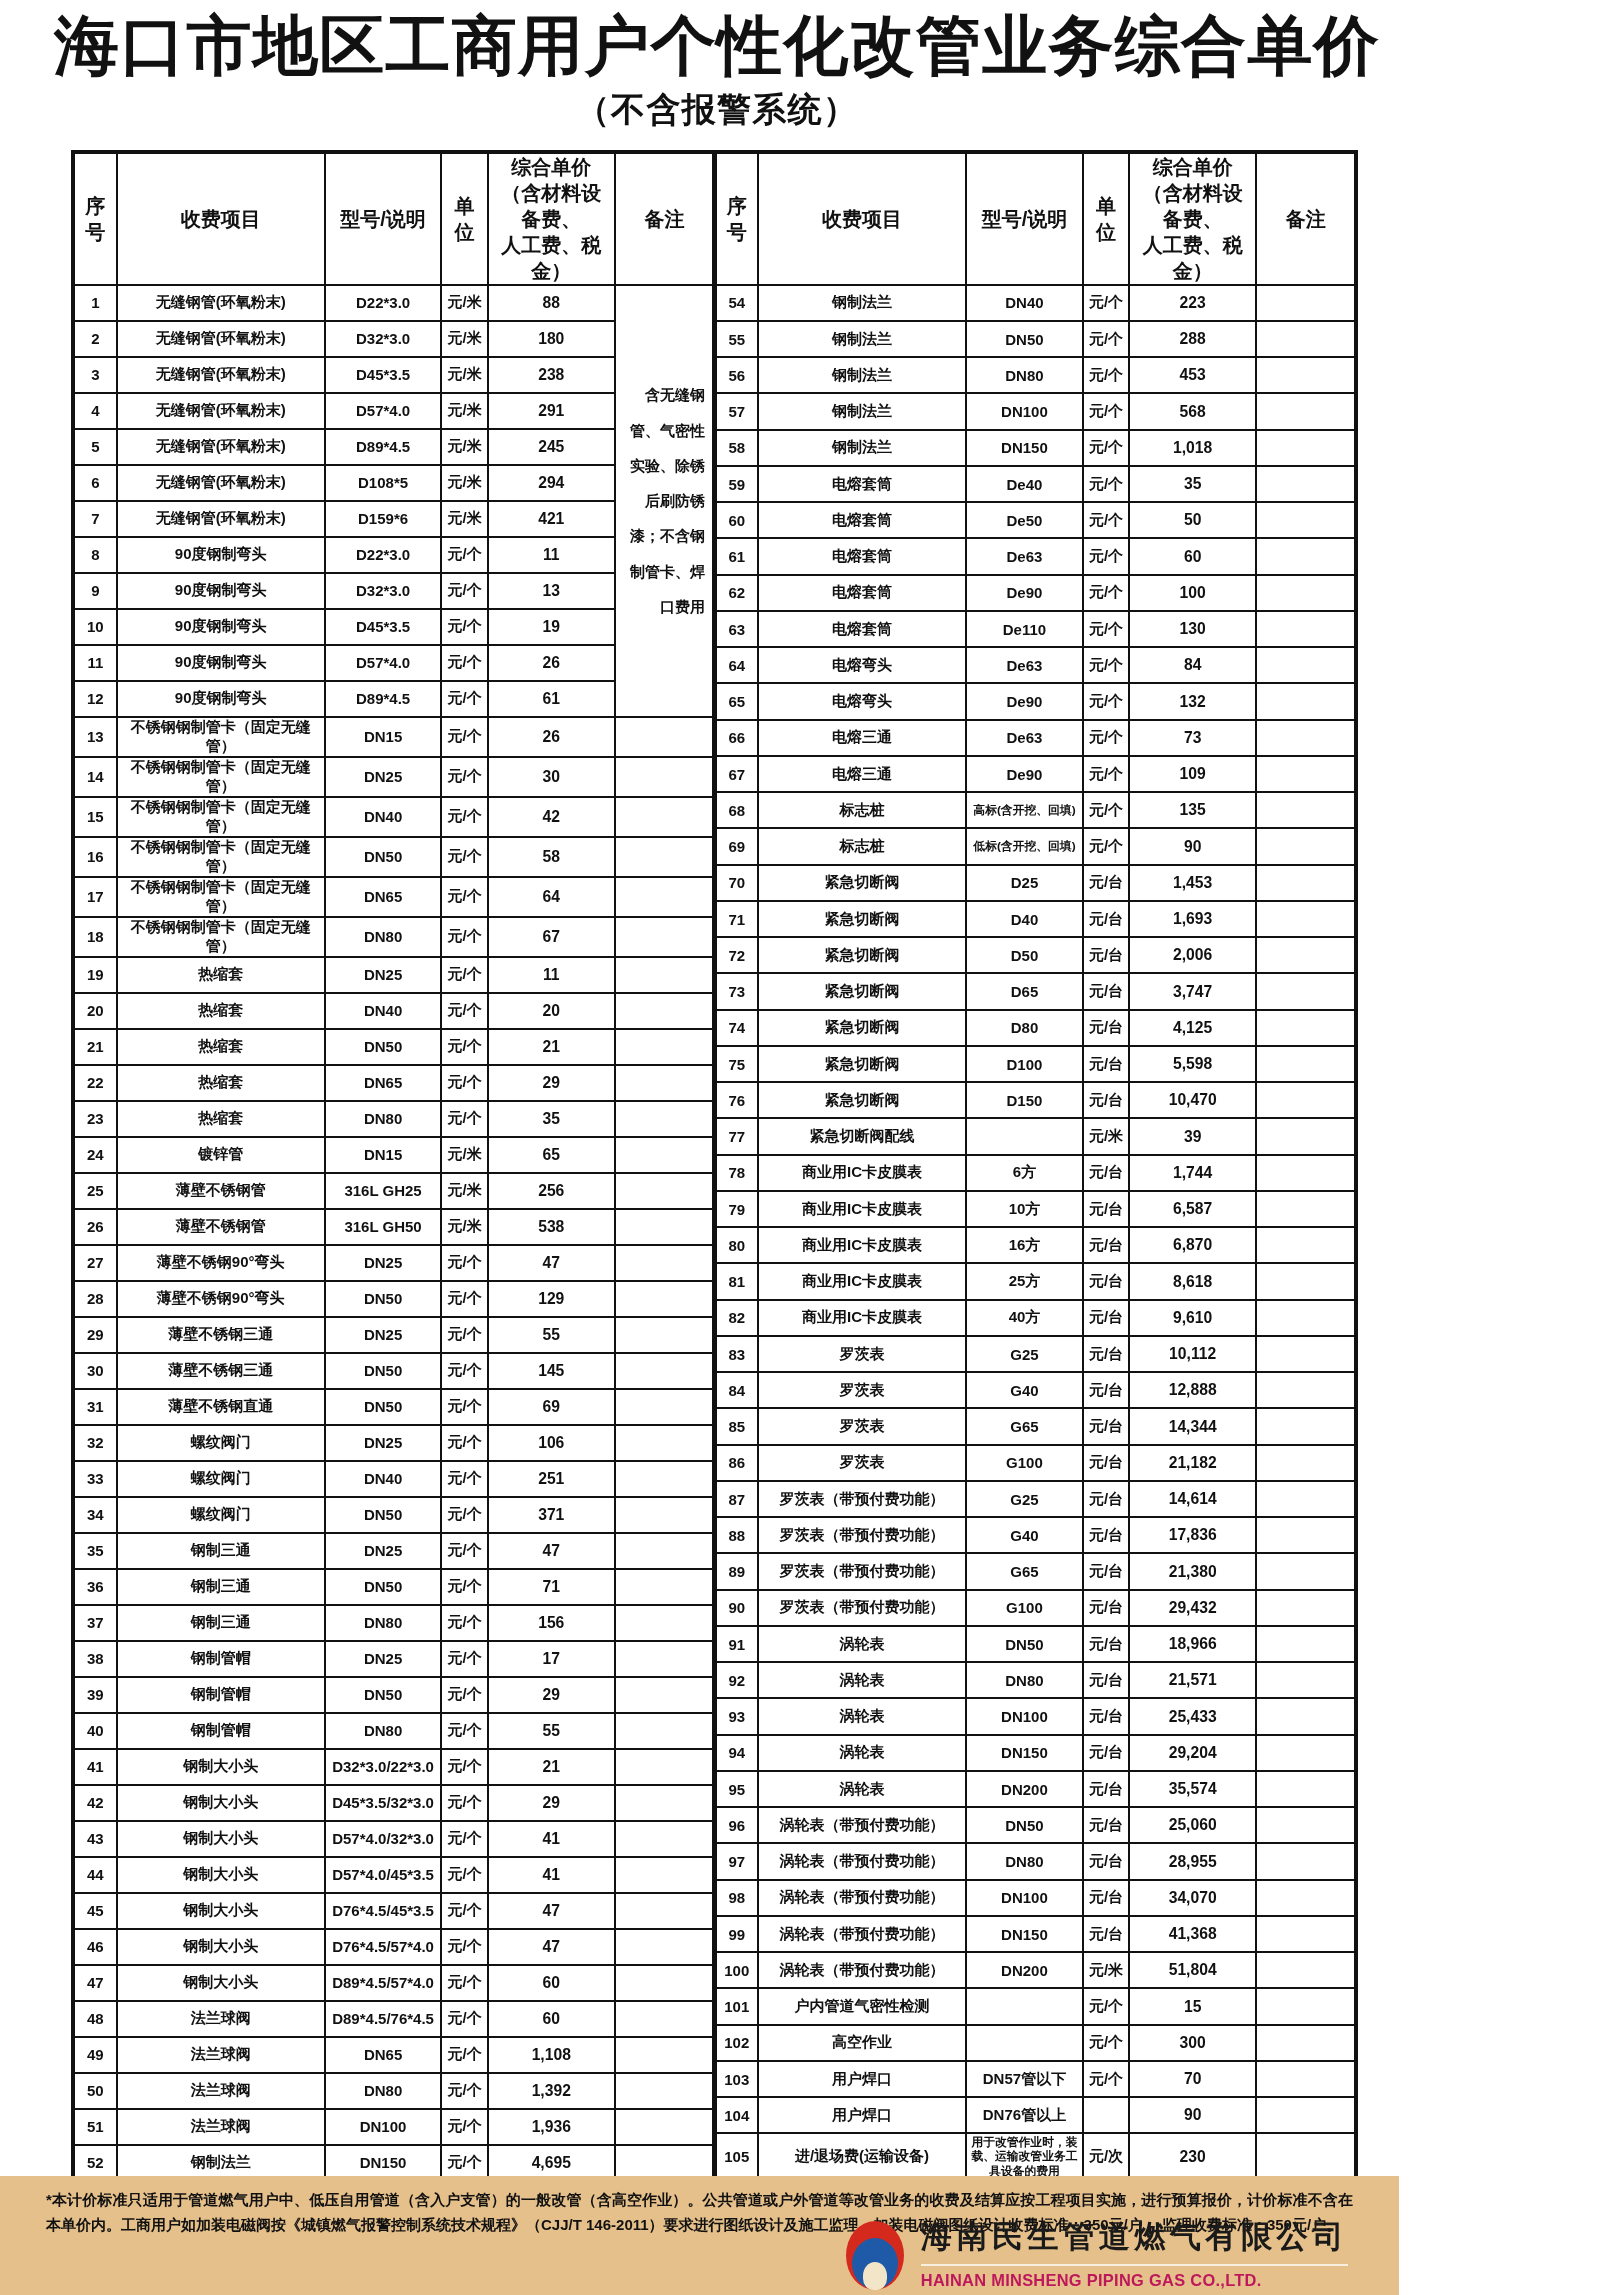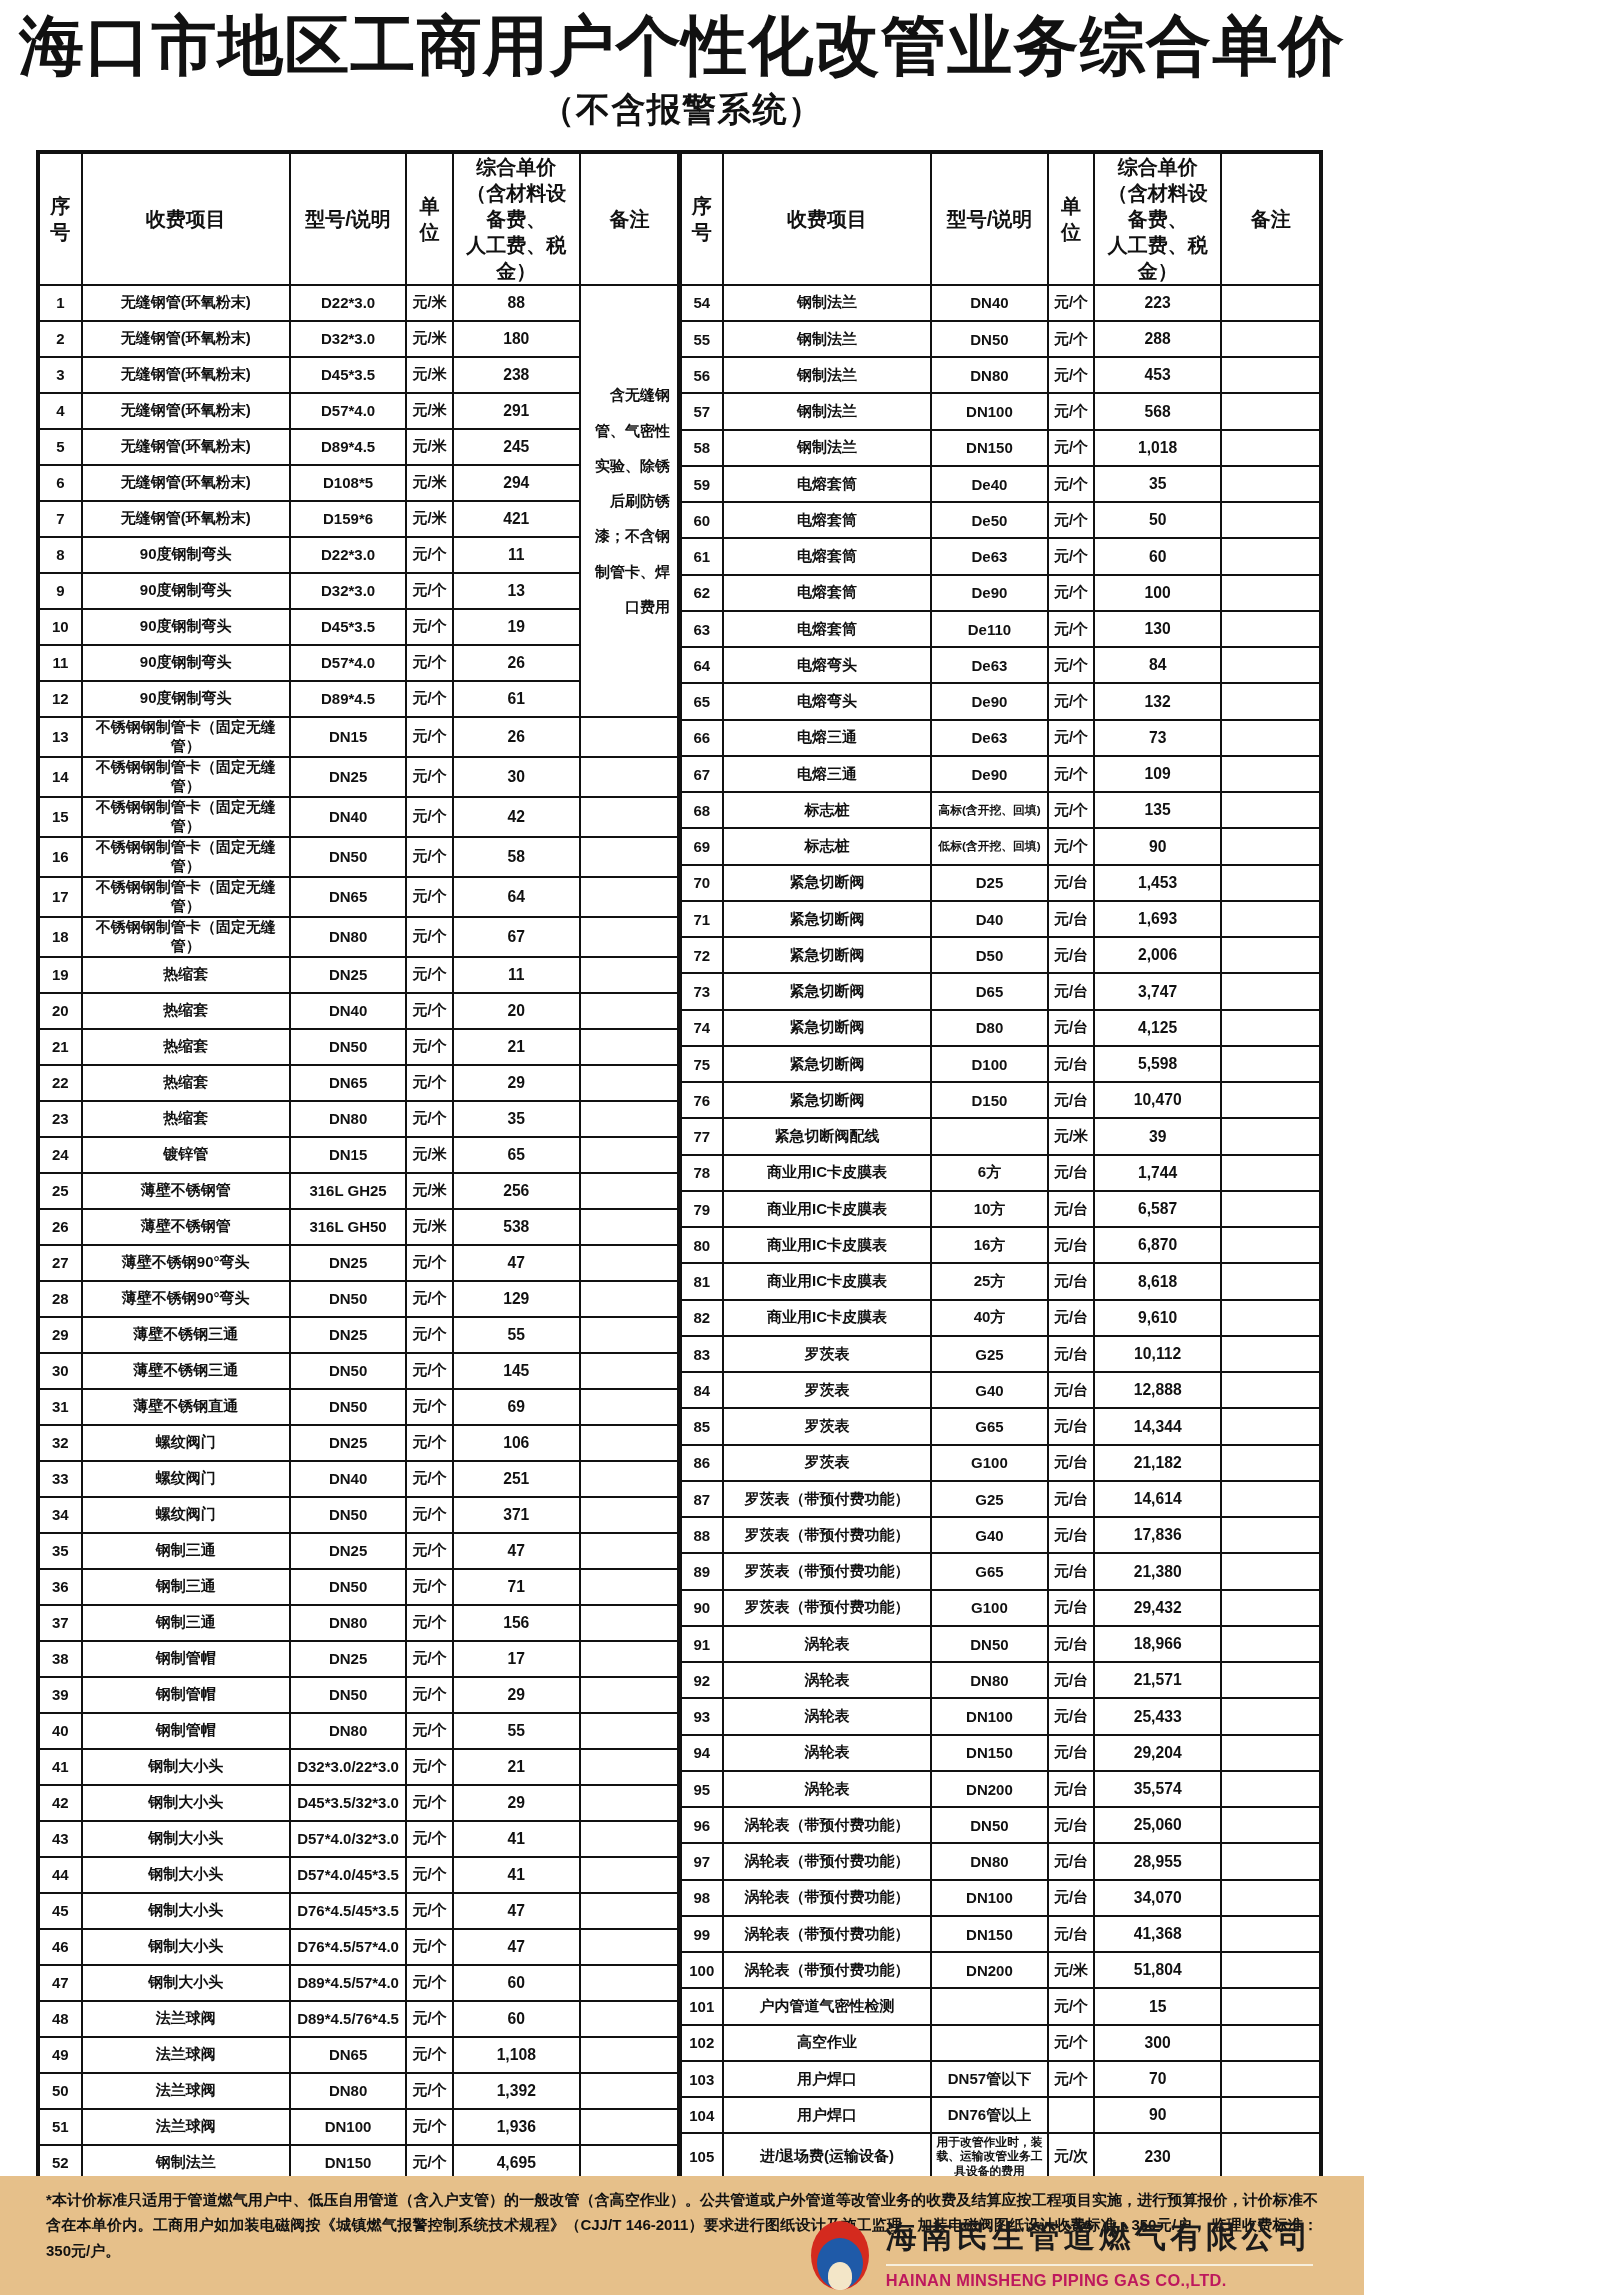--- a/index.html
+++ b/index.html
@@ -4,21 +4,21 @@
 <style>
   :root{
     --band:#e6c08a;
     --logo-red:#d42a1e;
     --logo-blue:#1f5aa8;
     --logo-cream:#f3e6c8;
     --ink:#111111;
   }
   html,body{margin:0;padding:0;background:#ffffff;}
   body{width:1623px;height:2295px;font-family:"Liberation Sans",sans-serif;color:var(--ink);}
-  .page{position:relative;width:1364px;height:2295px;overflow:hidden;}
+  .page{position:relative;width:1364px;height:2295px;overflow:hidden;padding-left:35px;}
 
   .title{margin:10.5px 0 0;text-align:center;font-size:65px;font-weight:900;letter-spacing:1.3px;line-height:1.08;}
   .subtitle{text-align:center;font-size:34px;font-weight:900;margin-top:6px;letter-spacing:1.3px;}
 
   .tables-wrap{display:flex;margin:17px 36px 0 36px;}
   table.price-table{border-collapse:collapse;table-layout:fixed;width:50%;border:4.6px solid var(--ink);}
   table.price-table + table.price-table{margin-left:-4.6px;}
   .price-table th,.price-table td{border:2px solid var(--ink);padding:0 2.6px;text-align:center;vertical-align:middle;font-weight:700;overflow:hidden;}
   .price-table thead th{height:64px;font-size:20px;line-height:1.3;white-space:pre-line;}
   .price-table td{height:34px;font-size:15px;}

